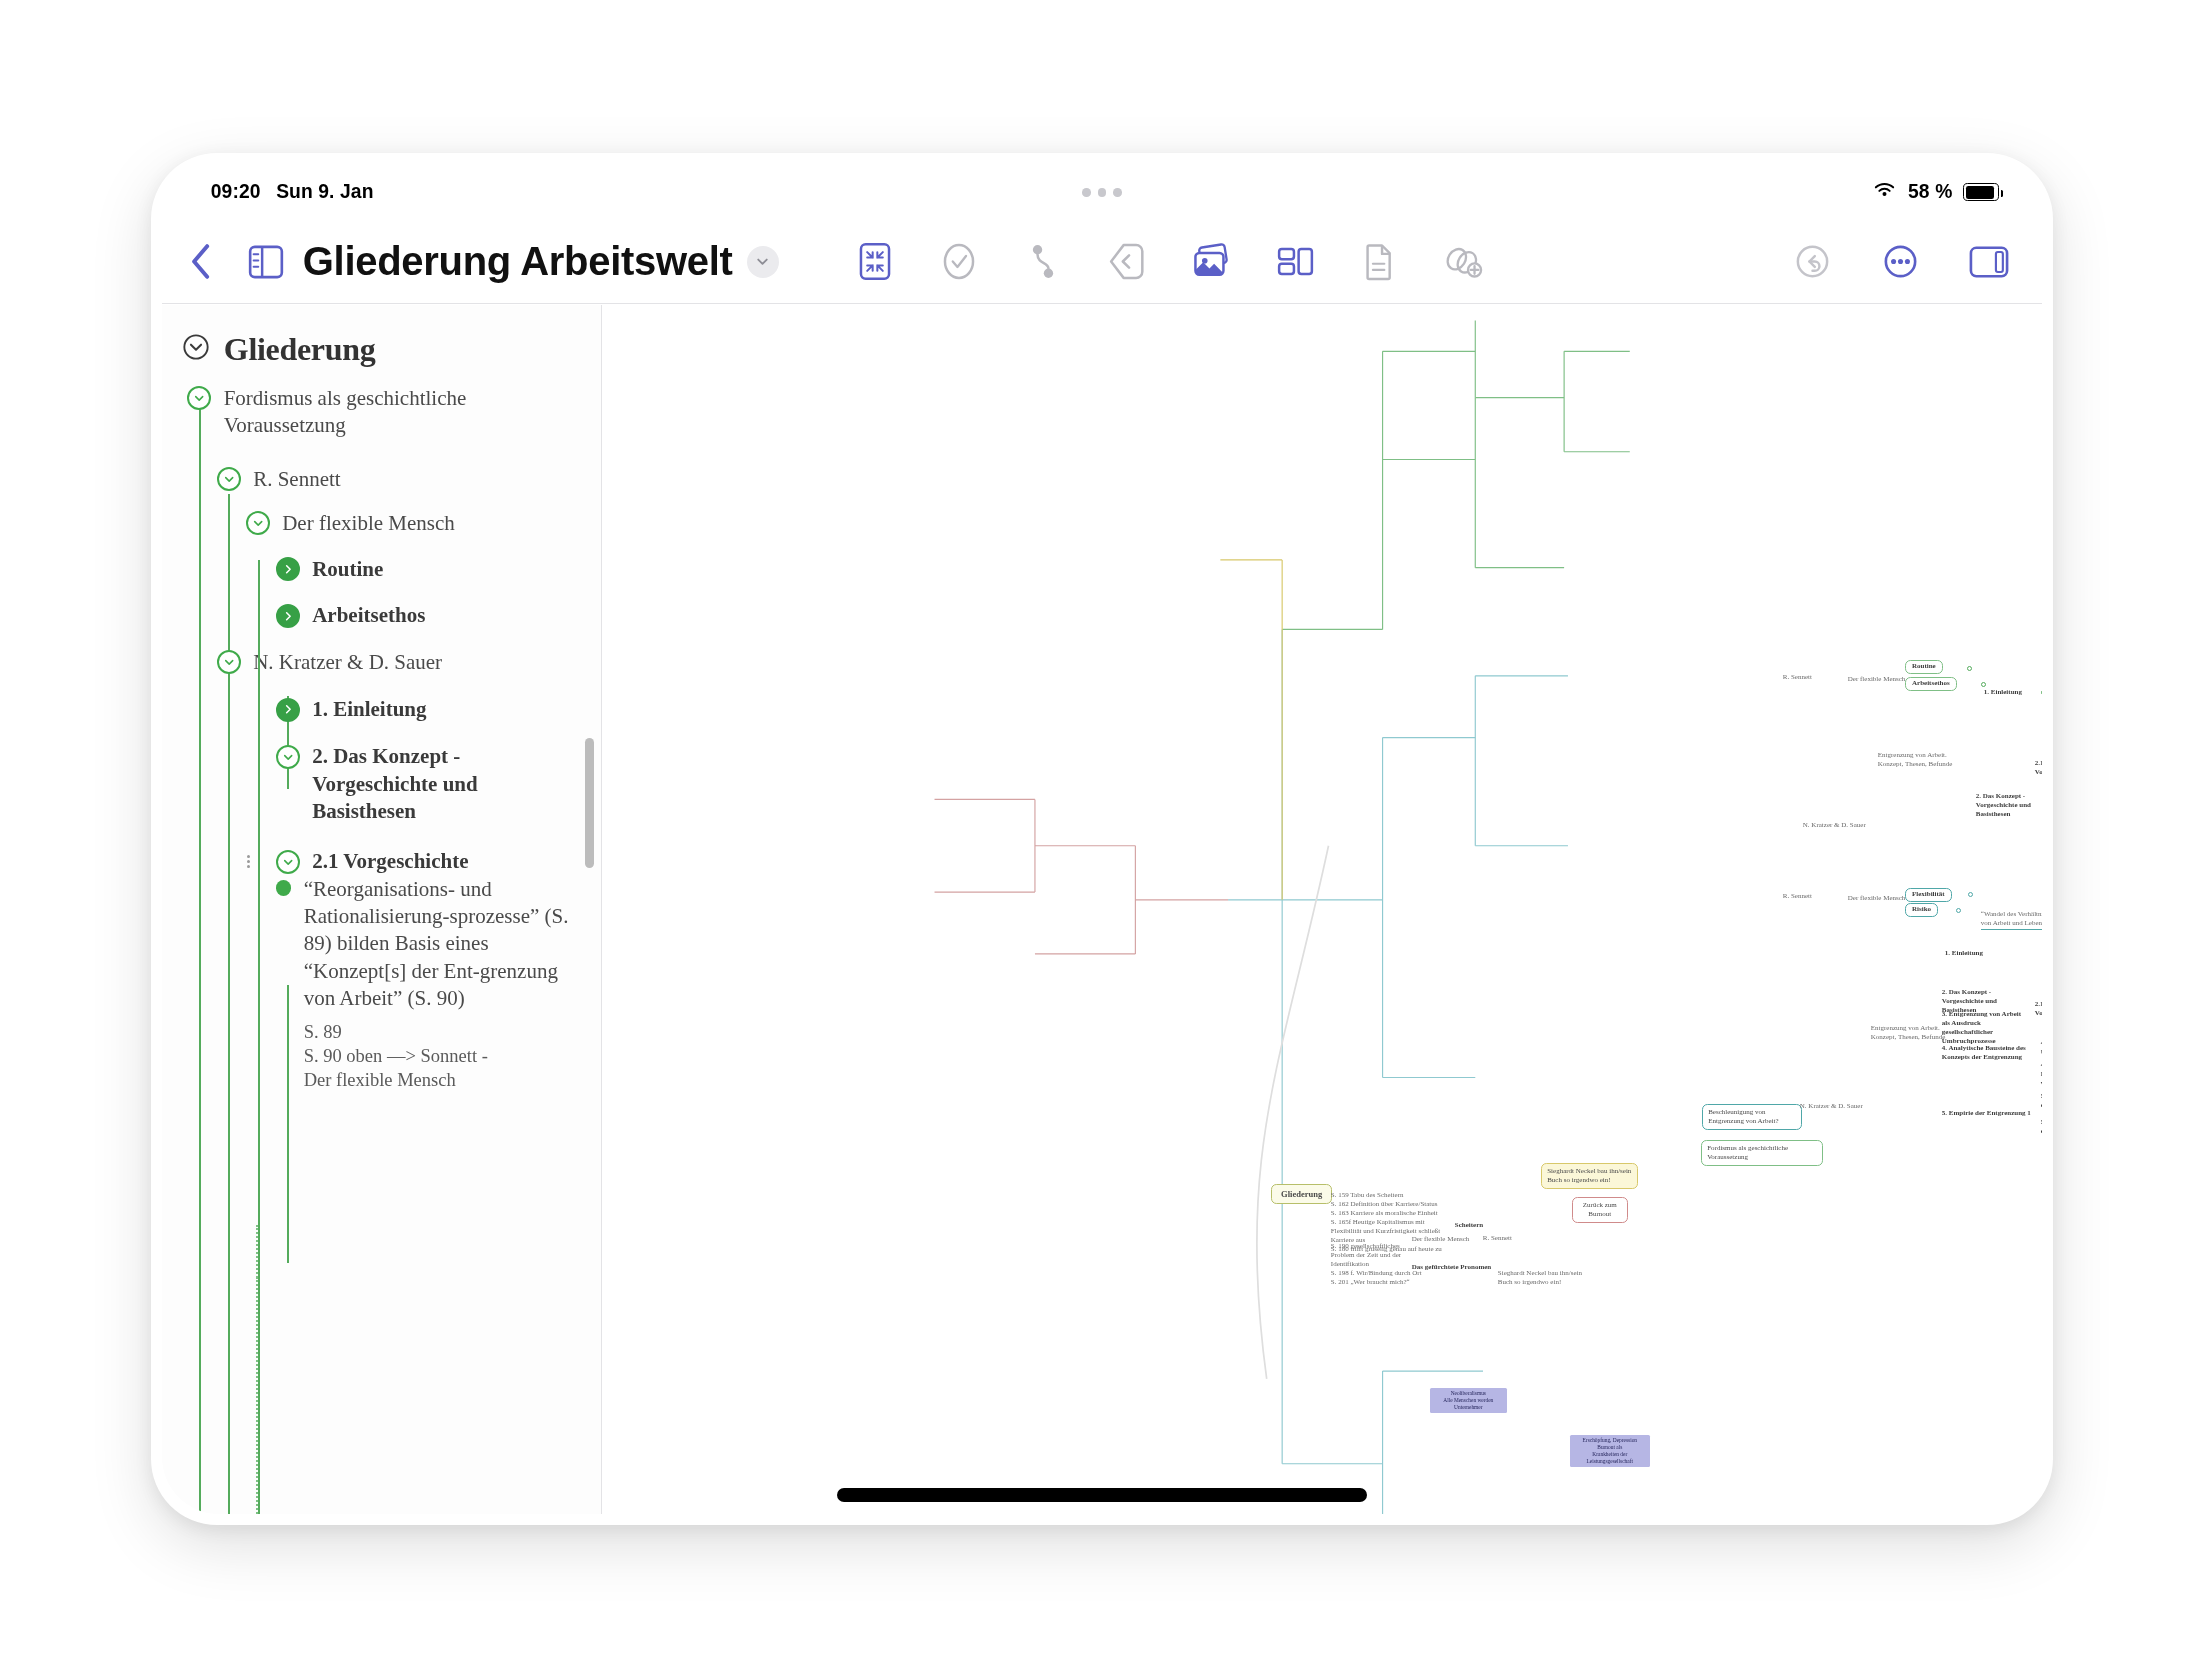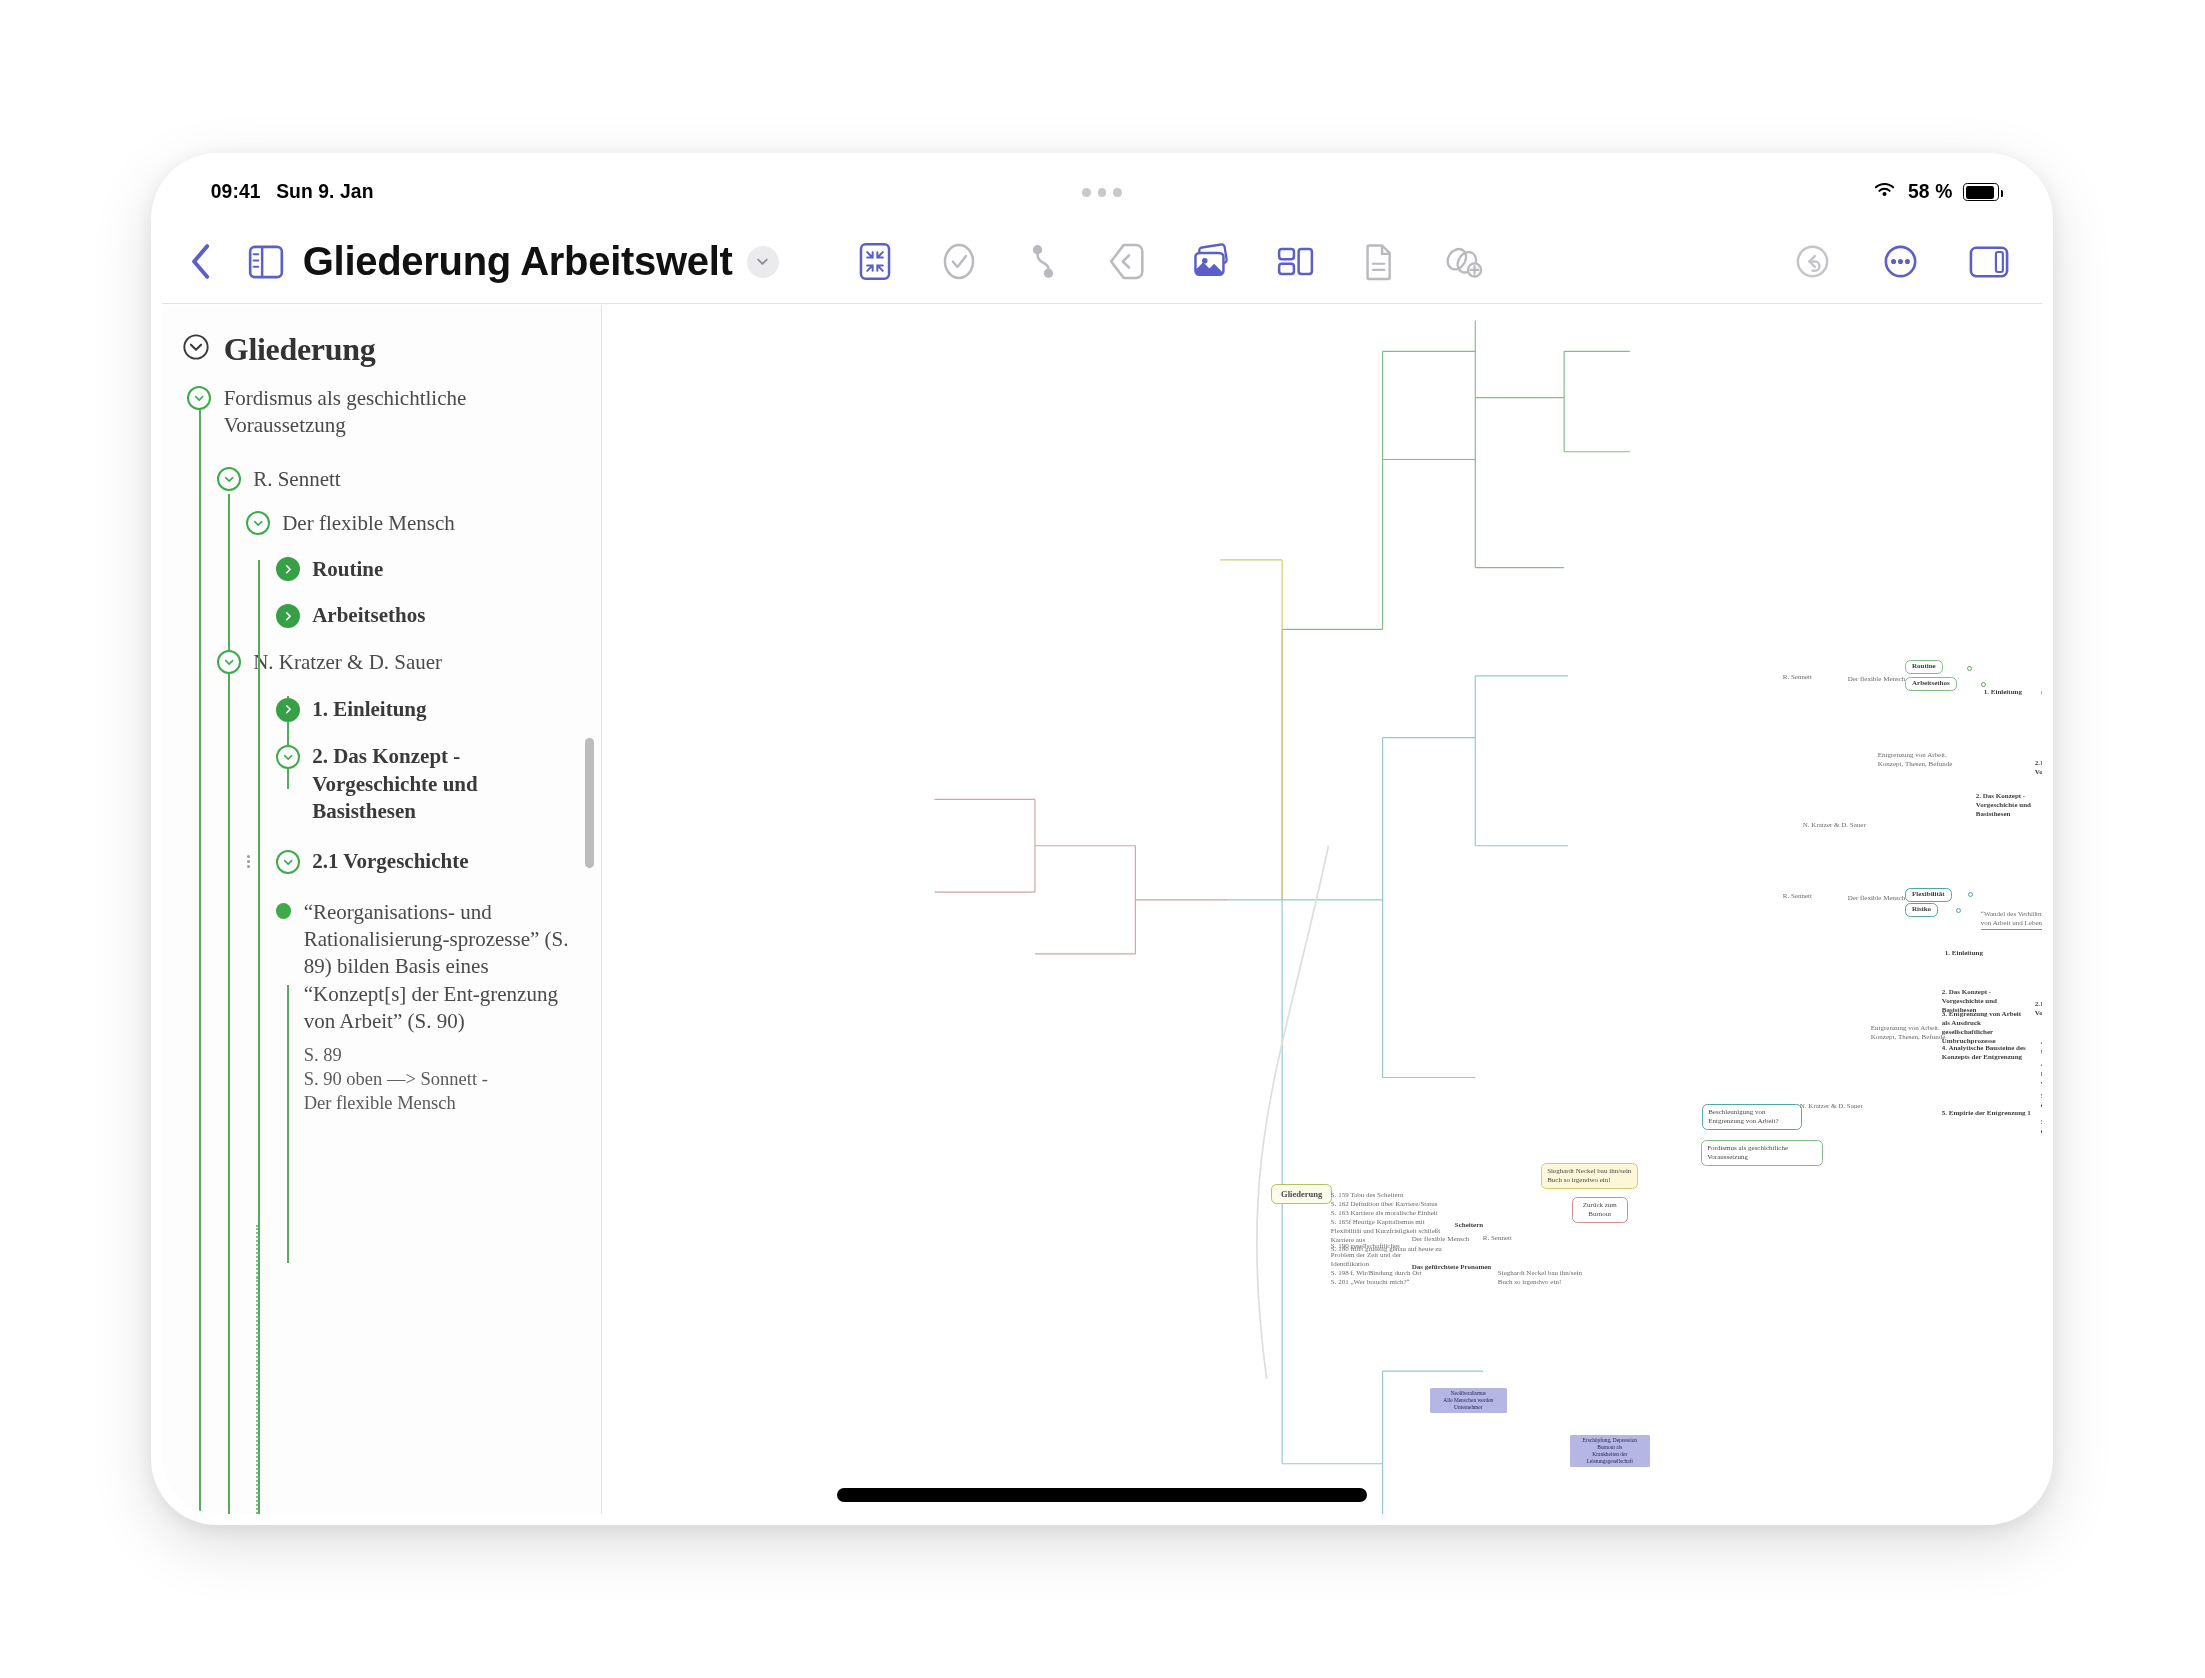--- a/index.html
+++ b/index.html
@@ -195,21 +195,21 @@
   .mm-dot.t { border-color: #4fa7a8; }
 </style>
 </head>
 <body>
 
 <div id="device">
   <div id="screen">
 
     <div id="statusbar">
       <div id="sb-left">
-        <span>09:41</span>
+        <span>09:20</span>
         <span class="date">Sun 9. Jan</span>
       </div>
       <div id="sb-center">
         <span class="dots">
             <i></i>
             <i></i>
             <i></i>
           </span>
       </div>
       <div id="sb-right">
@@ -457,21 +457,21 @@
           <span class="ol-bullet">
             <span class="circ">
                 <svg width="12.4" height="12.4" viewBox="0 0 16 16">
                   <path d="M3.5 6l4.5 4.5L12.5 6" stroke="#3faa4a" stroke-width="2" fill="none" stroke-linecap="round" stroke-linejoin="round"></path>
                 </svg>
               </span>
           </span>
           <span class="ol-text bold">2.1 Vorgeschichte</span>
         </div>
 
-        <div class="ol-row" style="margin-left:114px; margin-top:23px; max-width:294px;">
+        <div class="ol-row" style="margin-left:114px; max-width:294px;">
           <span class="ol-bullet" style="margin-top:4.6px">
             <span class="dot"></span>
           </span>
           <span style="padding-left:12.4px">
             <span class="ol-text" style="padding-left:0; display:block;">“Reorganisations- und Rationalisierung-sprozesse” (S. 89) bilden Basis eines “Konzept[s] der Ent-grenzung von Arbeit” (S. 90)</span>
             <span class="ol-sub" style="display:block;">S. 89
 S. 90  oben —&gt; Sonnett -
 Der flexible Mensch</span>
           </span>
         </div>

